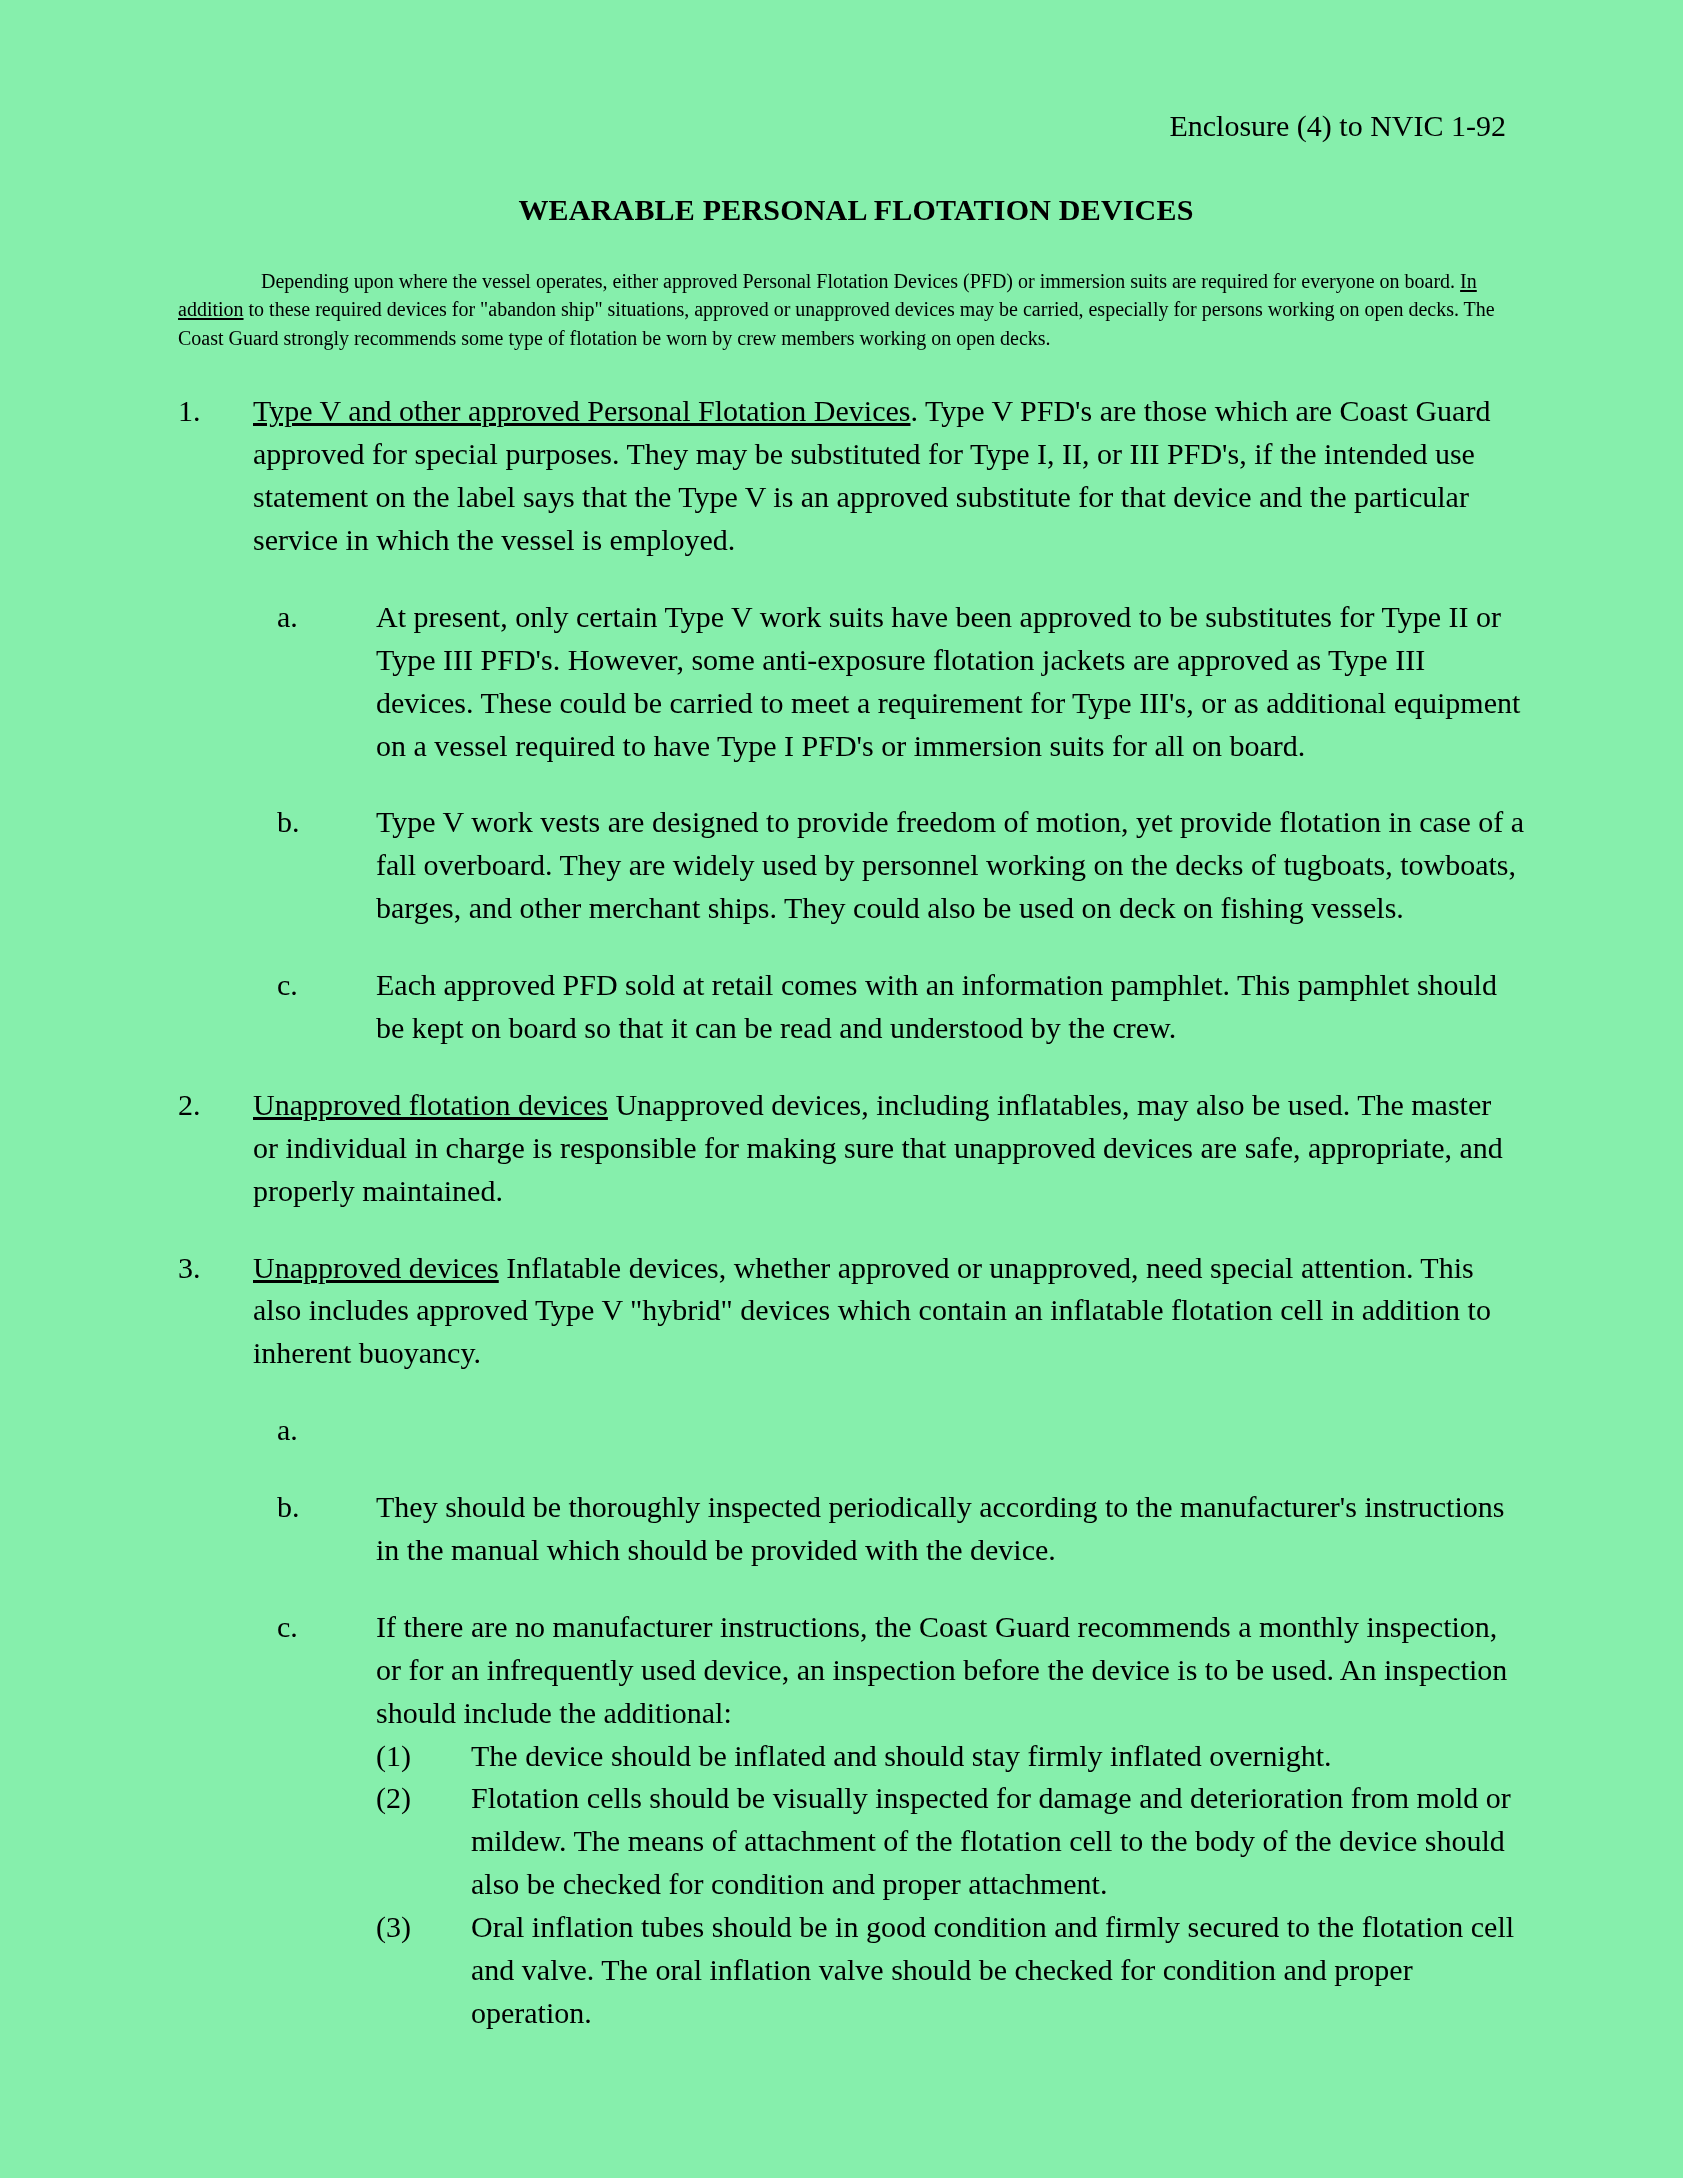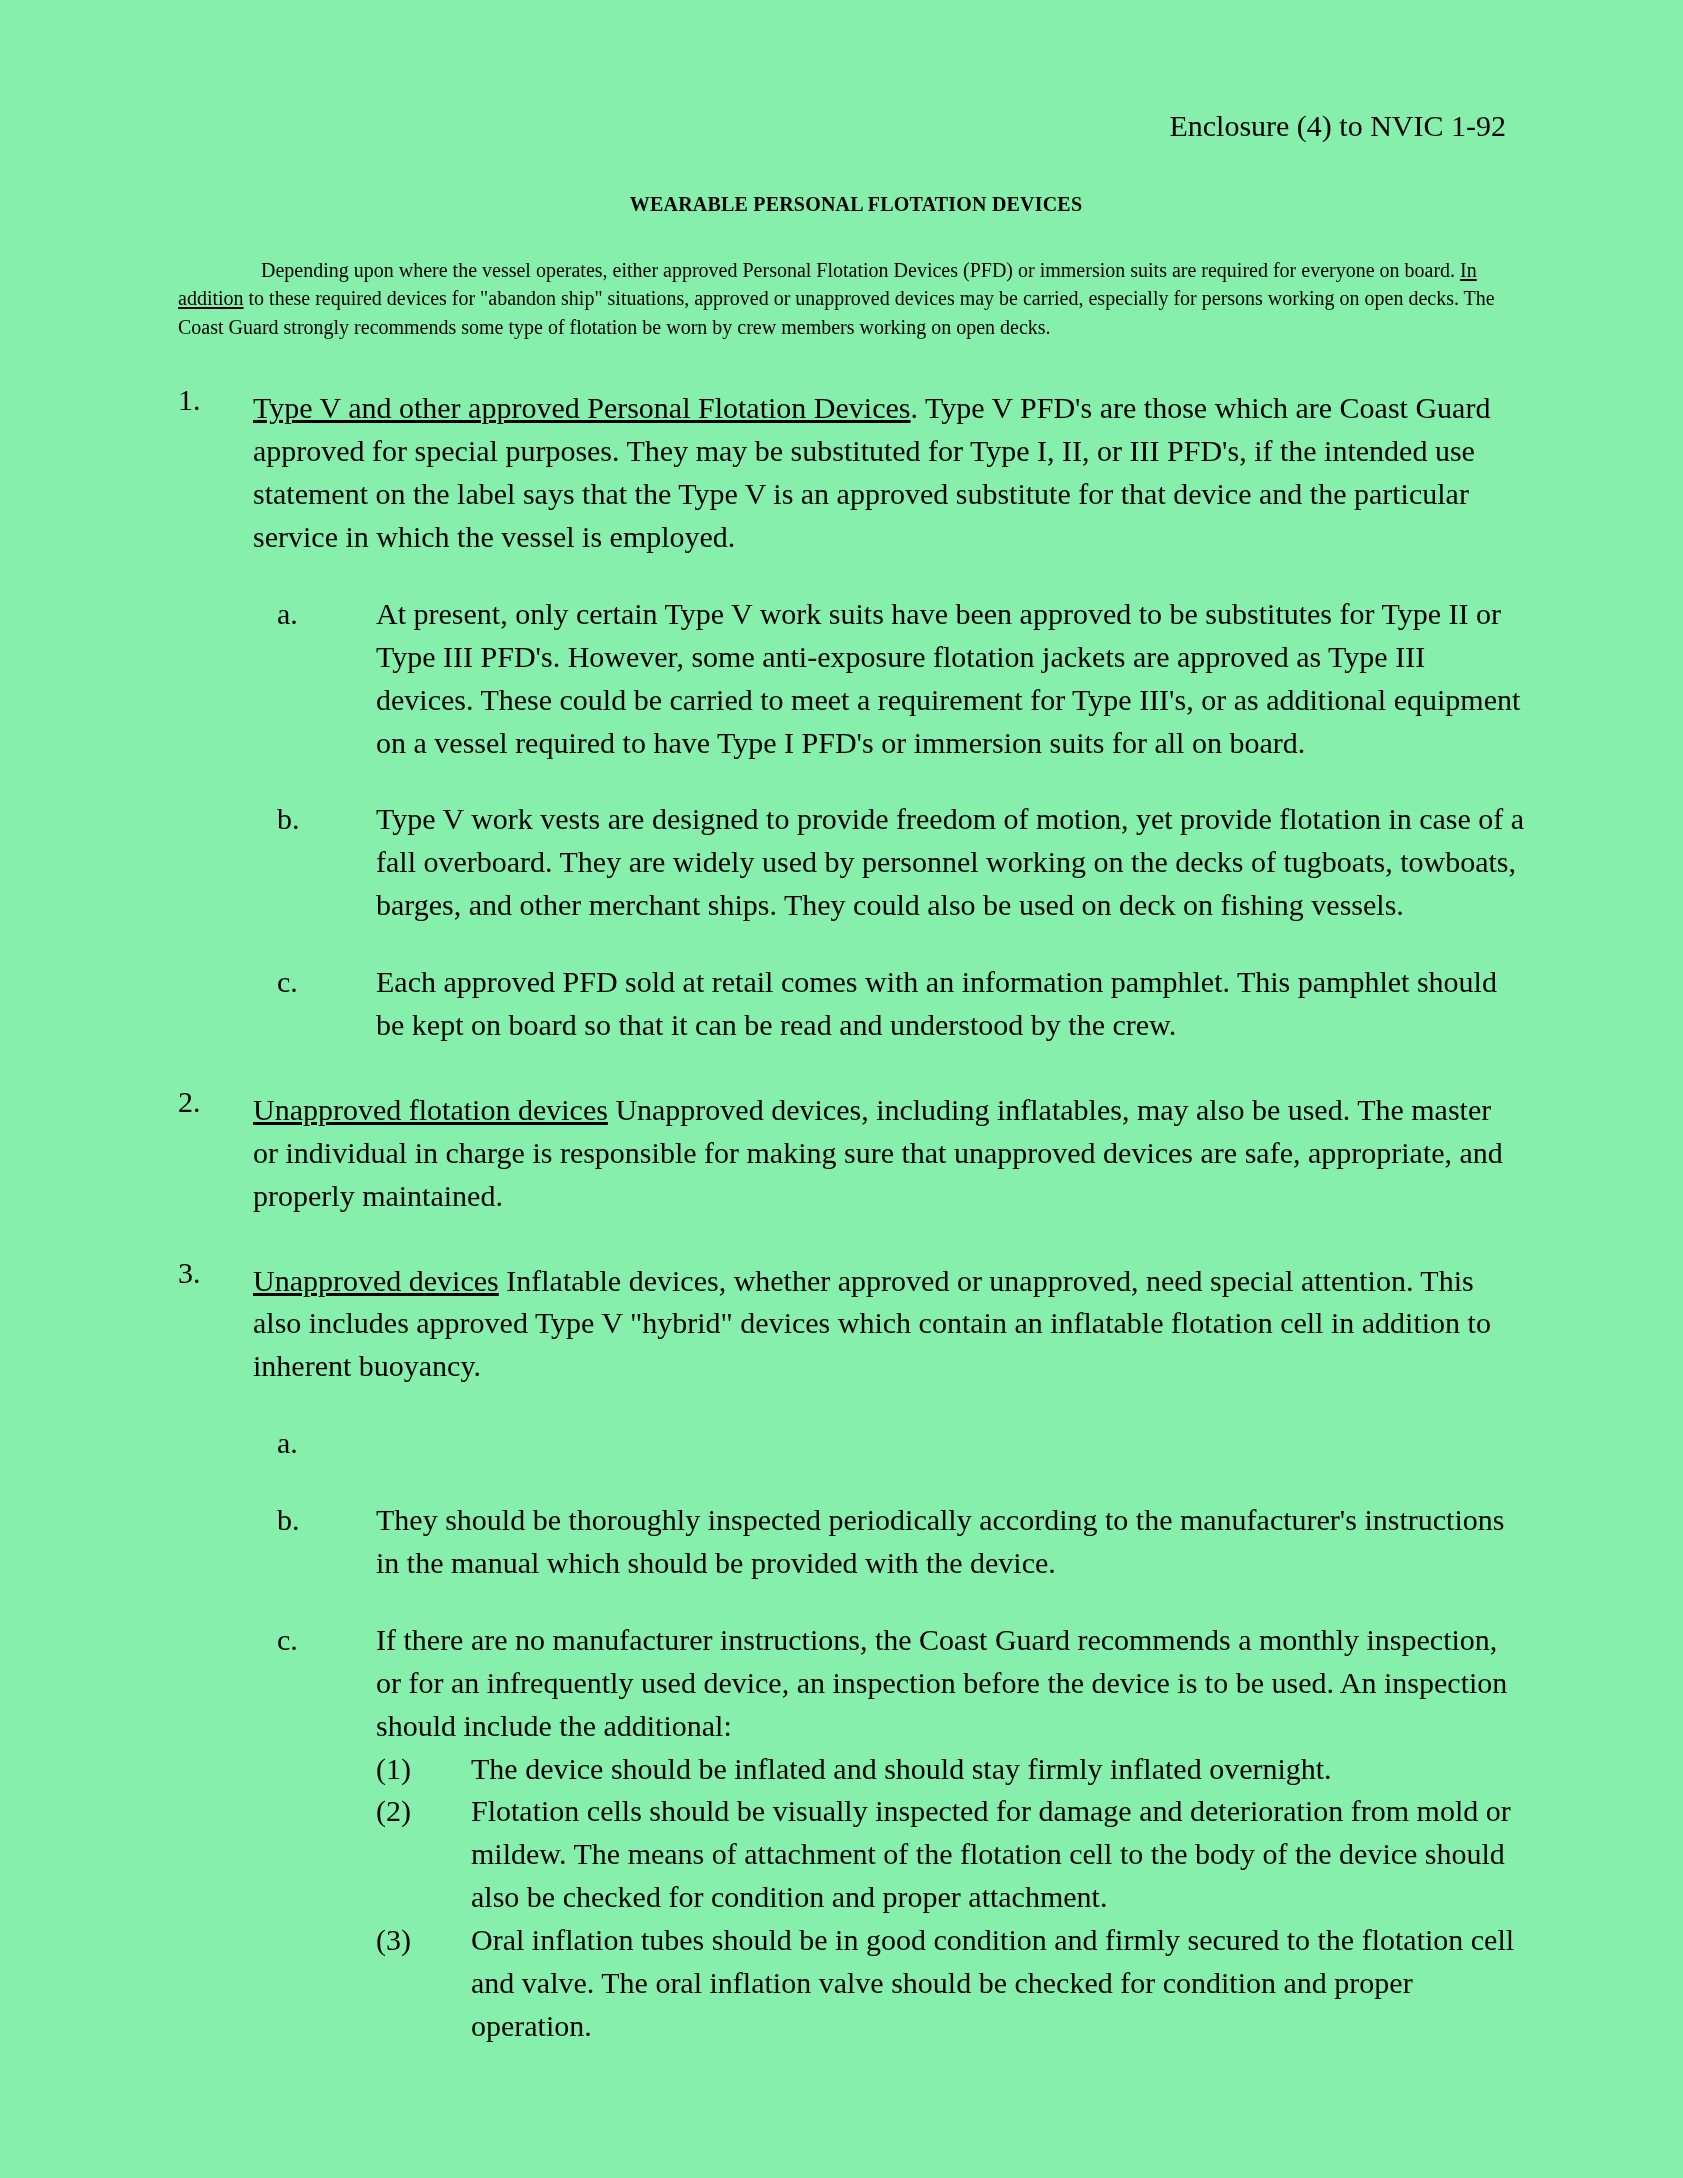--- a/index.html
+++ b/index.html
@@ -28,21 +28,21 @@
     text-align: right;
     font-size: 30px;
     line-height: 1.25;
     padding-right: 28px;
     margin-top: 28px;
     margin-bottom: 48px;
   }
   .doc-title {
     text-align: center;
     font-weight: bold;
-    font-size: 20px;
+    font-size: 30px;
     letter-spacing: 0.2px;
     margin: 0 0 40px 0;
   }
   .intro {
     font-size: 20px;
     line-height: 1.43;
     text-indent: 83px;
     text-align: left;
     margin: 0 0 38px 0;
     padding-right: 8px;
@@ -56,21 +56,20 @@
     line-height: 1.43;
     margin-bottom: 34px;
   }
   .item-l1 > .marker {
     flex: 0 0 75px;
     width: 75px;
   }
   .item-l1 > .body {
     flex: 1 1 auto;
     padding-right: 18px;
-    margin-top: 8px;
   }
   
   .list-l2 { margin: 0 0 0 0; }
   .item-l2 {
     display: flex;
     align-items: flex-start;
     font-size: 30px;
     line-height: 1.43;
     margin-bottom: 34px;
     padding-left: 99px;

